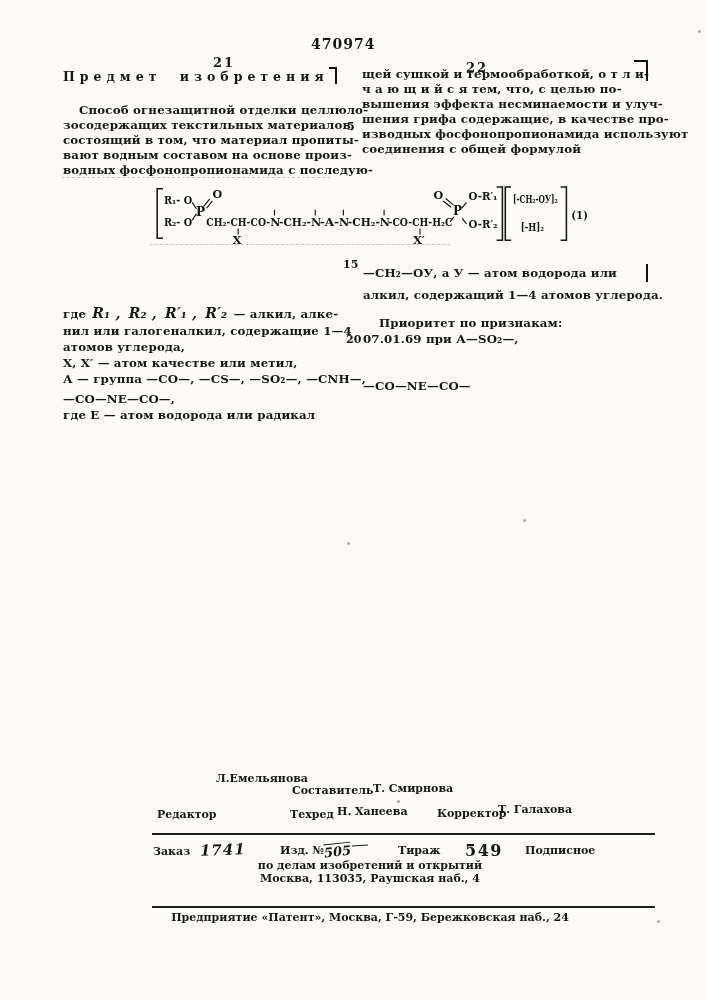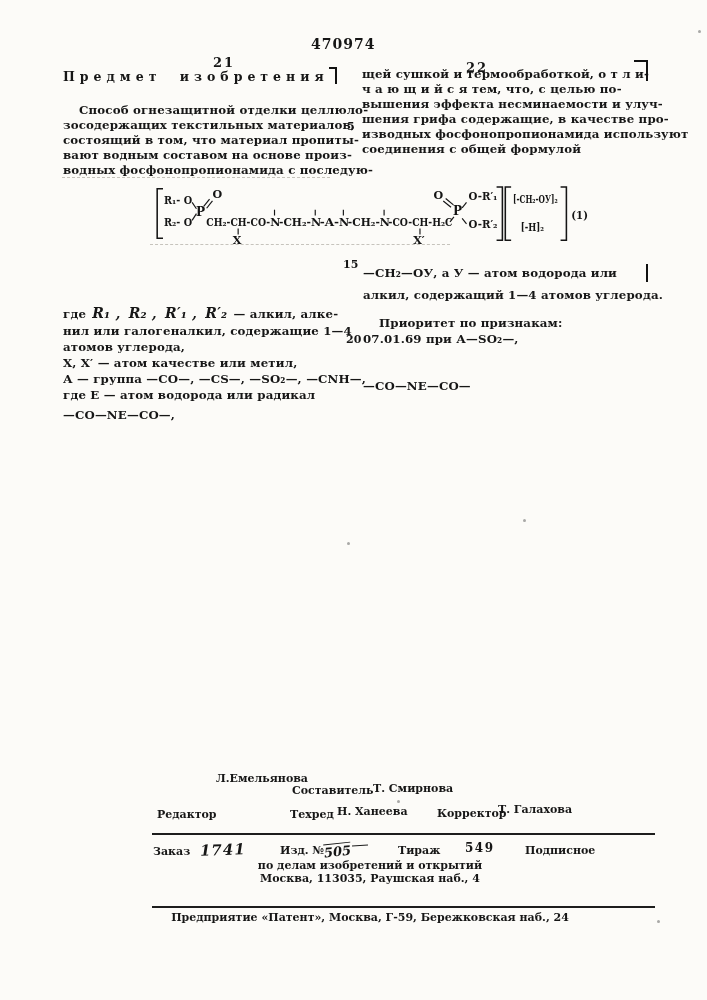--- a/index.html
+++ b/index.html
@@ -22,21 +22,21 @@
   .hand-r{font-style:italic;font-size:14px;font-weight:700;padding:0 2px;}
   .rule{background:#1d1d1d;height:1.6px;}
   .dashedline{border-top:1.5px dashed #9a968c;opacity:.55;}
   .mark-corner{width:12px;height:19px;border-top:2.2px solid #111;border-right:2.2px solid #111;}
   .mark-small{width:6px;height:15px;border-top:2px solid #111;border-right:2px solid #111;}
   .vbar{width:2.2px;height:18px;background:#111;}
   .imp{font-size:11px;font-weight:700;white-space:nowrap;}
   .imp-center{text-align:center;font-size:11px;font-weight:700;line-height:12.8px;}
   .hand-order{font-size:15px;font-weight:700;font-style:italic;letter-spacing:1px;transform:rotate(-2deg);display:inline-block;}
   .hand-izd{font-size:13px;font-weight:700;font-style:italic;text-decoration:overline;transform:rotate(-6deg);display:inline-block;}
-  .num549{font-size:12px;font-weight:700;letter-spacing:1.5px;}
+  .num549{font-size:16px;font-weight:700;letter-spacing:1.5px;}
   .speck{width:3px;height:3px;background:#555;border-radius:50%;opacity:.5;}
   svg text{font-family:"DejaVu Serif",serif;font-weight:700;fill:#151515;}
   svg line, svg path{stroke:#151515;fill:none;}
 </style>
 </head>
 <body>
 
 <div class="page">
 
   <div class="abs patent-no" style="left:311px;top:36px;">470974</div>
@@ -125,22 +125,22 @@
       <span class="hand-r">R₁ ,</span>
       <span class="hand-r">R₂ ,</span>
       <span class="hand-r">R′₁ ,</span>
       <span class="hand-r">R′₂</span>
       <span>— алкил, алке-</span>
     </div>
     <div class="line" style="height:16px;">нил или галогеналкил, содержащие 1—4</div>
     <div class="line" style="height:16px;">атомов углерода,</div>
     <div class="line" style="height:16px;">X, X′ — атом качестве или метил,</div>
     <div class="line" style="height:16px;">А — группа —СО—, —СS—, —SО₂—, —СNН—,</div>
+    <div class="line" style="height:16px;margin-top:4px;">—СО—NЕ—СО—,</div>
     <div class="line" style="height:16px;">где Е — атом водорода или радикал</div>
-    <div class="line" style="height:16px;margin-top:4px;">—СО—NЕ—СО—,</div>
   </div>
 
   <div class="abs body-text line" style="left:363px;top:266px;">—СН₂—ОУ, а У — атом водорода или</div>
   <div class="abs body-text line" style="left:363px;top:288px;">алкил, содержащий 1—4 атомов углерода.</div>
   <div class="abs vbar" style="left:646px;top:264px;"></div>
 
   <div class="abs body-text line indent" style="left:363px;top:316px;">Приоритет по признакам:</div>
   <div class="abs body-text line" style="left:363px;top:332px;">07.01.69 при А—SО₂—,</div>
   <div class="abs body-text line" style="left:363px;top:368px;margin-top:11px;">—СО—NЕ—СО—</div>
 

